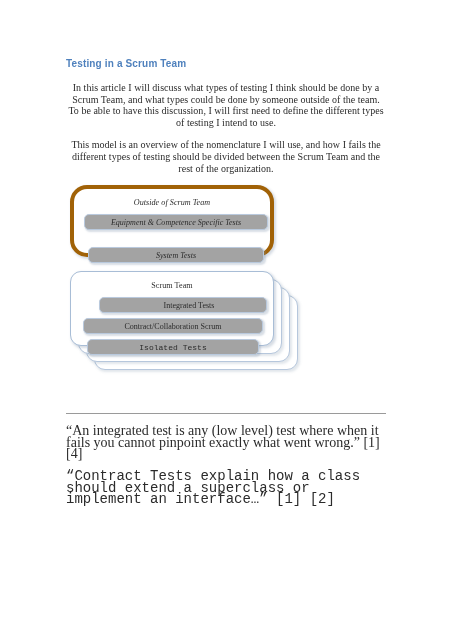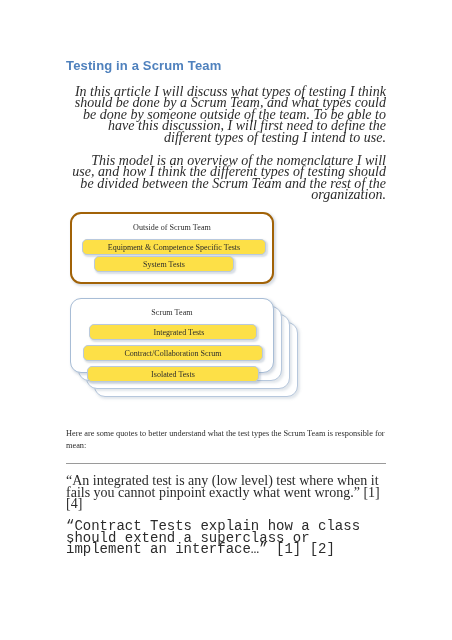--- a/index.html
+++ b/index.html
@@ -27,52 +27,52 @@
   .content {
     position: absolute;
     left: 66px;
     top: 58px;
     width: 320px;
   }
 
   .doc-heading {
     color: #4f81bd;
     font-family: "Liberation Sans", sans-serif;
-    font-size: 13px;
+    font-size: 10px;
     font-weight: bold;
     letter-spacing: 0.15px;
     margin: 0 0 12px 0;
     line-height: 1.2;
   }
 
   .para {
     color: #2b2b2b;
-    font-size: 14px;
+    font-size: 10px;
     line-height: 11.6px;
     margin: 0 0 11px 0;
-    text-align: right;
+    text-align: center;
     letter-spacing: 0.02px;
-    font-style: italic;
   }
 
   
   .diagram {
     position: relative;
     margin: 9px 0 0 0;
     width: 320px;
     height: 216px;
   }
 
   .card {
     position: absolute;
     box-sizing: border-box;
-    border: 2px solid #a16207;
-    border-radius: 11px;
+    border: 4px solid #a16207;
+    border-radius: 17px;
     background: #ffffff;
     box-shadow: 1.5px 1.5px 2.5px rgba(120,140,165,0.30);
+    font-style: italic;
   }
 
   
   .group-outside {
     left: 4px;
     top: 0px;
     width: 204px;
     height: 72px;
     z-index: 5;
   }
@@ -115,38 +115,38 @@
     letter-spacing: 0.05px;
   }
   .group-outside .group-title { top: 9px; }
   .layer-front .group-title { top: 9px; }
 
   .inner-box {
     position: absolute;
     box-sizing: border-box;
     border: 1px solid #b9c9dd;
     border-radius: 5px;
-    background: #fde047;
+    background: #a3a3a3;
     box-shadow: 1.2px 1.2px 1.8px rgba(125,145,170,0.30);
     text-align: center;
     color: #2b2b2b;
     font-size: 8.0px;
     line-height: 15px;
     height: 16px;
     letter-spacing: 0.02px;
   }
 
   
   .ob-1 { left: 10px; top: 25px; width: 184px; }
-  .ob-2 { left: 14px; top: 42px; width: 140px; margin-left: 8px; }
-
-  
-  .sb-1 { left: 18px; top: 25px; width: 168px; padding-left: 12px; }
+  .ob-2 { left: 14px; top: 58px; width: 176px; }
+
+  
+  .sb-1 { left: 28px; top: 25px; width: 168px; padding-left: 12px; }
   .sb-2 { left: 12px; top: 46px; width: 180px; }
-  .sb-3 { left: 16px; top: 67px; width: 172px; }
+  .sb-3 { left: 16px; top: 67px; width: 172px; font-family: Liberation Mono, monospace; }
 
   
   .lead-in {
     color: #2b2b2b;
     font-size: 8.3px;
     line-height: 11.6px;
     margin: 0 0 0 0;
   }
 
   .rule {
@@ -168,21 +168,21 @@
 </head>
 <body>
 
 <div class="page">
   <div class="content">
 
     <h1 class="doc-heading">Testing in a Scrum Team</h1>
 
     <p class="para">In this article I will discuss what types of testing I think should be done by a Scrum Team, and what types could be done by someone outside of the team. To be able to have this discussion, I will first need to define the different types of testing I intend to use.</p>
 
-    <p class="para">This model is an overview of the nomenclature I will use, and how I think the different types of testing should be divided between the Scrum Team and the rest of the organization.</p>
+    <p class="para">This model is an overview of the nomenclature I will use, and how I fails the different types of testing should be divided between the Scrum Team and the rest of the organization.</p>
 
     <div class="diagram">
 
       <div class="card group-outside">
         <div class="group-title">Outside of Scrum Team</div>
         <div class="inner-box ob-1">Equipment &amp; Competence Specific Tests</div>
         <div class="inner-box ob-2">System Tests</div>
       </div>
 
       <div class="stack-wrap">
@@ -192,21 +192,20 @@
         <div class="stack-layer layer-front">
           <div class="group-title">Scrum Team</div>
           <div class="inner-box sb-1">Integrated Tests</div>
           <div class="inner-box sb-2">Contract/Collaboration Scrum</div>
           <div class="inner-box sb-3">Isolated Tests</div>
         </div>
       </div>
 
     </div>
 
-    <p class="lead-in">Here are some quotes to better understand what the test types the Scrum Team is responsible for mean:</p>
 
     <hr class="rule">
 
     <p class="quote">“An integrated test is any (low level) test where when it fails you cannot pinpoint exactly what went wrong.” [1] [4]</p>
 
 
     <p class="quote">“Contract Tests explain how a class should extend a superclass or implement an interface…” [1] [2]</p>
 
   </div>
 </div>

